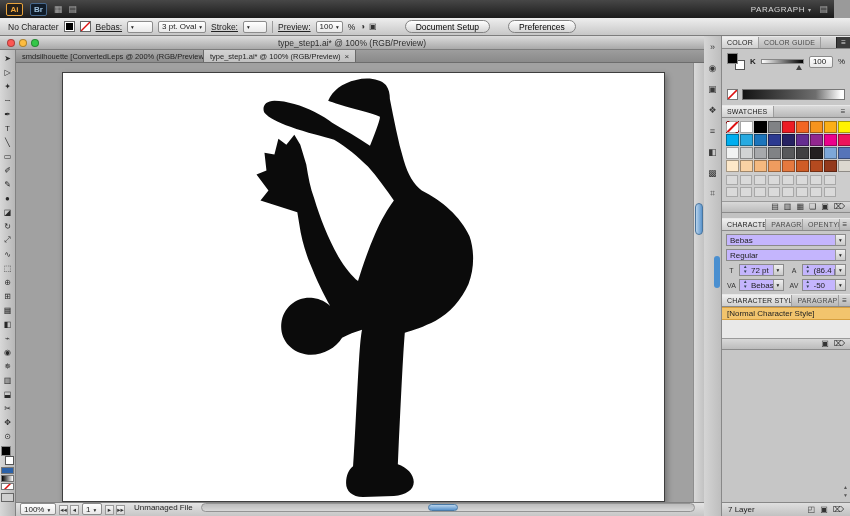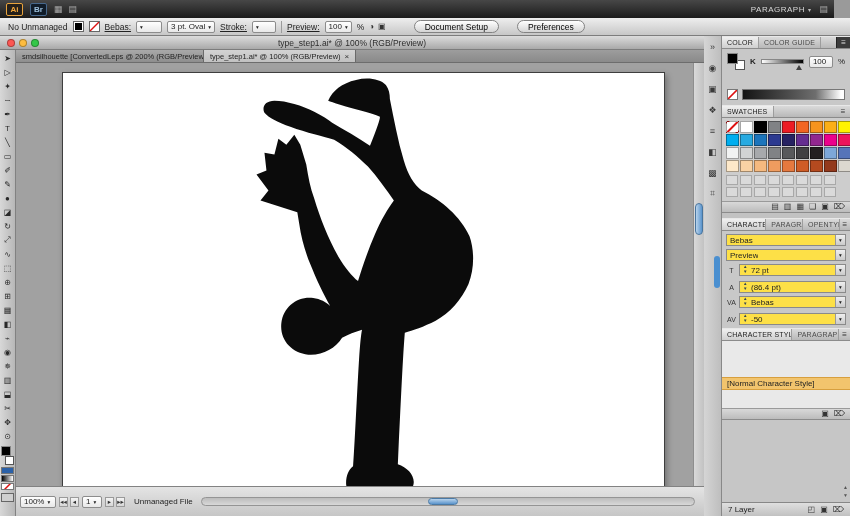--- a/index.html
+++ b/index.html
@@ -80,22 +80,22 @@
 
   .canvas { flex:1; position:relative; background:#a1a1a1; min-height:0; overflow:hidden; }
   .artboard { position:absolute; left:46px; top:9px; width:603px; height:430px;
     background:#ffffff; border:1px solid #3e3e3e; box-shadow:2px 3px 6px rgba(0,0,0,.3); }
   .artboard svg { position:absolute; inset:0; width:100%; height:100%; }
   .v-scrollbar { position:absolute; top:0; right:0; bottom:0; width:11px;
     background:linear-gradient(90deg,#d9d9d9,#c2c2c2); border-left:1px solid #8e8e8e; }
   .v-thumb { position:absolute; left:1px; top:140px; width:8px; height:32px;
     border-radius:5px; background:linear-gradient(90deg,#b8d3ec,#5a94cc); border:1px solid #49759e; }
 
-  .statusbar { height:30px; background:linear-gradient(#e4e4e4,#c6c6c6);
-    border-top:1px solid #828282; display:flex; align-items:center; gap:3px;
+  .statusbar { height:14px; background:linear-gradient(#e4e4e4,#c6c6c6);
+    border-top:1px solid #828282; display:flex; gap:3px;
     padding:0 4px; font-size:8px; flex:0 0 auto; }
   .sb-nav { display:flex; align-items:center; gap:2px; font-size:6.5px; color:#333; }
   .sb-nav .navbtn { width:9px; height:10px; display:flex; align-items:center;
     justify-content:center; border:1px solid #9a9a9a; background:linear-gradient(#f4f4f4,#d7d7d7); }
   .sb-status { margin-left:6px; white-space:nowrap; color:#222; }
   .h-scroll { flex:1; height:9px; margin:0 5px; border-radius:5px;
     background:linear-gradient(#bcbcbc,#d8d8d8); border:1px solid #949494; position:relative; }
   .h-thumb { position:absolute; left:46%; top:0; width:30px; height:7px; border-radius:4px;
     background:linear-gradient(#b8d3ec,#5a94cc); border:1px solid #4a7aa6; }
 
@@ -150,38 +150,38 @@
   .sw.none { background:linear-gradient(135deg,#fff 40%,#d11 47%,#d11 53%,#fff 60%); }
   .sw-slots { display:flex; flex-wrap:wrap; gap:2px; margin-top:3px; }
   .sw-slot { width:12px; height:10px; background:#dadada; border:1px solid #a8a8a8; }
   .panel-toolbar { height:12px; background:linear-gradient(#d9d9d9,#bcbcbc);
     border-top:1px solid #9a9a9a; border-bottom:1px solid #8b8b8b; display:flex;
     align-items:center; gap:5px; padding:0 5px; justify-content:flex-end; flex:0 0 auto; }
   .pt-icon { font-size:8px; color:#333; line-height:1; }
   .panel-gap { height:5px; background:#c2c2c2; flex:0 0 auto; }
 
   .char-body { padding:3px 4px; display:flex; flex-direction:column; gap:3px; flex:0 0 auto; }
-  .field { height:12px; background:#fde047; border:1px solid #8a8a8a; display:flex;
+  .field { height:12px; background:#c4b5fd; border:1px solid #8a8a8a; display:flex;
     align-items:center; font-size:8px; padding-left:3px; min-width:0; }
   .field .val { white-space:nowrap; overflow:hidden; }
   .field .caret-btn { margin-left:auto; width:10px; height:100%;
     background:linear-gradient(#efefef,#cacaca); border-left:1px solid #999;
     display:flex; align-items:center; justify-content:center; flex:0 0 auto; }
   .field .caret-btn::after { content:"▾"; font-size:5.5px; color:#222; }
   .stepper { display:flex; flex-direction:column; justify-content:center;
     width:8px; font-size:4.5px; color:#345; line-height:1.1; flex:0 0 auto; }
   .stepper::before { content:"▲"; } .stepper::after { content:"▼"; }
-  .char-grid { display:flex; gap:5px;flex-direction:column; }
+  .char-grid { display:flex; gap:5px; }
   .char-cell { flex:1; display:flex; align-items:center; gap:2px; min-width:0; }
   .char-ico { font-size:7px; color:#333; width:11px; text-align:center; flex:0 0 auto; }
   .char-cell .field { flex:1; }
 
   .styles-body { background:#e9e9e9; flex:0 0 auto; }
   .style-row { height:13px; display:flex; align-items:center; padding:0 5px; font-size:8px; }
-  .style-row.selected { border-top:1px solid #d79f3e; border-bottom:1px solid #d79f3e;margin-top:36px; }
+  .style-row.selected { border-top:1px solid #d79f3e; border-bottom:1px solid #d79f3e; }
   .styles-empty { height:18px; }
 
   .panel-filler { flex:1; background:#c6c6c6; position:relative; }
   .scroll-arrows { position:absolute; right:2px; bottom:4px; display:flex;
     flex-direction:column; gap:2px; font-size:5px; color:#555; }
 
   .layers-bar { height:14px; background:linear-gradient(#dfdfdf,#c1c1c1);
     border-top:1px solid #878787; display:flex; align-items:center; gap:4px;
     padding:0 6px; font-size:8px; color:#222; flex:0 0 auto; }
   .lb-icons { margin-left:auto; display:flex; gap:5px; font-size:8px; color:#333; }
@@ -201,21 +201,21 @@
     <div class="mb-right">
       <div class="workspace-switcher">
         <span>PARAGRAPH</span>
         <span class="wcaret"></span>
       </div>
       <span class="mb-icon">▤</span>
     </div>
   </div>
 
   <div class="controlbar">
-    <span>No Unmanaged</span>
+    <span>No Character</span>
     <span class="swatch-fill"></span>
     <span class="swatch-stroke"></span>
     <span class="cb-link">Bebas:</span>
     <div class="cb-select" style="width:26px;">
         <span class="caret"></span>
       </div>
     <div class="cb-select">
       <span>3 pt. Oval</span>
       <span class="caret"></span>
     </div>
@@ -492,21 +492,21 @@
         <div class="ptab">PARAGRA</div>
         <div class="ptab">OPENTYP</div>
         <div class="pmenu"></div>
       </div>
       <div class="char-body">
         <div class="field">
           <span class="val">Bebas</span>
           <span class="caret-btn"></span>
         </div>
         <div class="field">
-          <span class="val">Preview</span>
+          <span class="val">Regular</span>
           <span class="caret-btn"></span>
         </div>
         <div class="char-grid">
           <div class="char-cell">
             <span class="char-ico">T</span>
             <div class="field">
               <span class="stepper"></span>
               <span class="val">72 pt</span>
               <span class="caret-btn"></span>
             </div>

